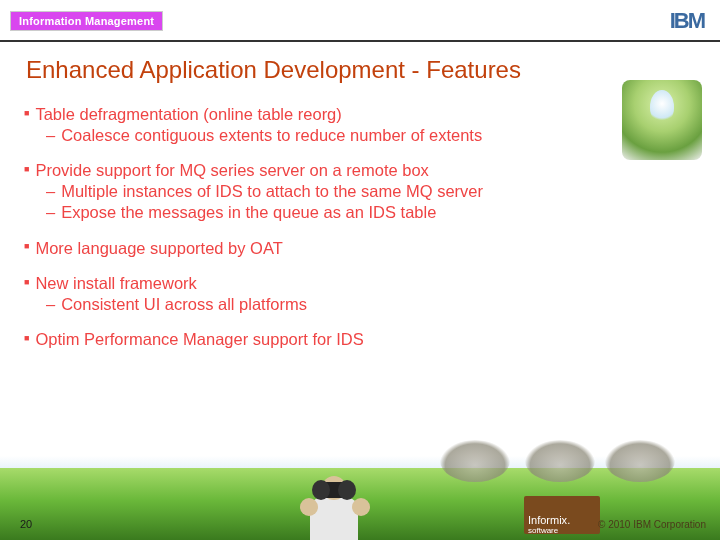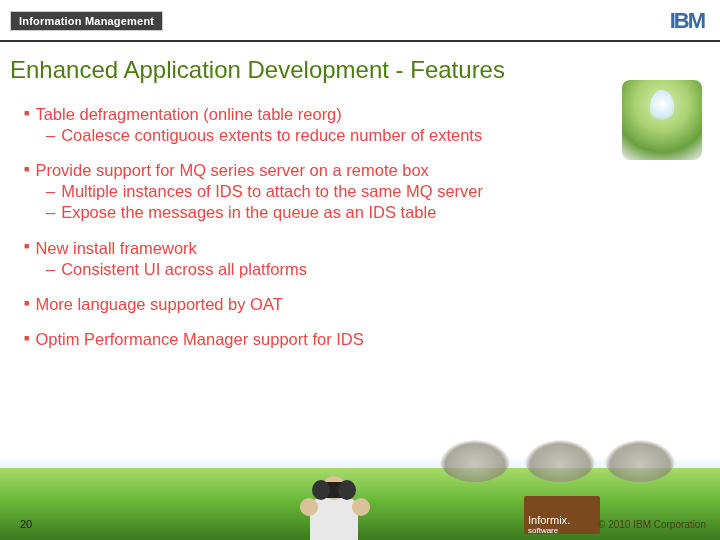--- a/index.html
+++ b/index.html
@@ -9,42 +9,42 @@
     background: #fff;
     position: relative;
     overflow: hidden;
   }
   .header {
     display: flex; justify-content: space-between; align-items: center;
     padding: 8px 16px 6px 10px;
     border-bottom: 2px solid #333;
   }
   .badge {
-    background: #404040;
+    background: #d946ef;
     color: #fff;
     font-size: 11px;
     font-weight: bold;
     padding: 3px 8px;
     border: 1px solid #ccc;
     letter-spacing: 0.2px;
   }
   .ibm-logo {
     display: flex; gap: 1px;
     align-items: center;
     color: #3b6aa0;
     font-weight: 900;
     font-size: 22px;
     letter-spacing: -2px;
     font-family: "Arial Black", Arial, sans-serif;
     text-align: center;
   }
   .title {
     font-size: 24px;
-    color: #4d7c0f;
-    padding: 14px 10px 16px 10px;
+    color: #c2410c;
+    padding: 14px 10px 16px 26px;
     font-weight: 400;
   }
   .content {
     padding: 4px 24px 0 24px;
     font-size: 16.5px;
     line-height: 1.28;
     color: #ef4444;
   }
   .b-item { margin-bottom: 14px; }
   .b-head::before {
@@ -154,27 +154,27 @@
     </div>
   </div>
   <div class="b-item">
     <div class="b-head">Provide support for MQ series server on a remote box</div>
     <div class="sub">
       <div class="sub-line">Multiple instances of IDS to attach to the same MQ server</div>
       <div class="sub-line">Expose the messages in the queue as an IDS table</div>
     </div>
   </div>
   <div class="b-item">
+    <div class="b-head">More language supported by OAT</div>
+  </div>
+  <div class="b-item">
     <div class="b-head">New install framework</div>
     <div class="sub">
       <div class="sub-line">Consistent UI across all platforms</div>
     </div>
-  </div>
-  <div class="b-item">
-    <div class="b-head">More language supported by OAT</div>
   </div>
   <div class="b-item">
     <div class="b-head">Optim Performance Manager support for IDS</div>
   </div>
 </div>
 
 <div class="footer">
   <div class="sky-edge"></div>
   <div class="grass"></div>
   <div class="cat c1"></div>

